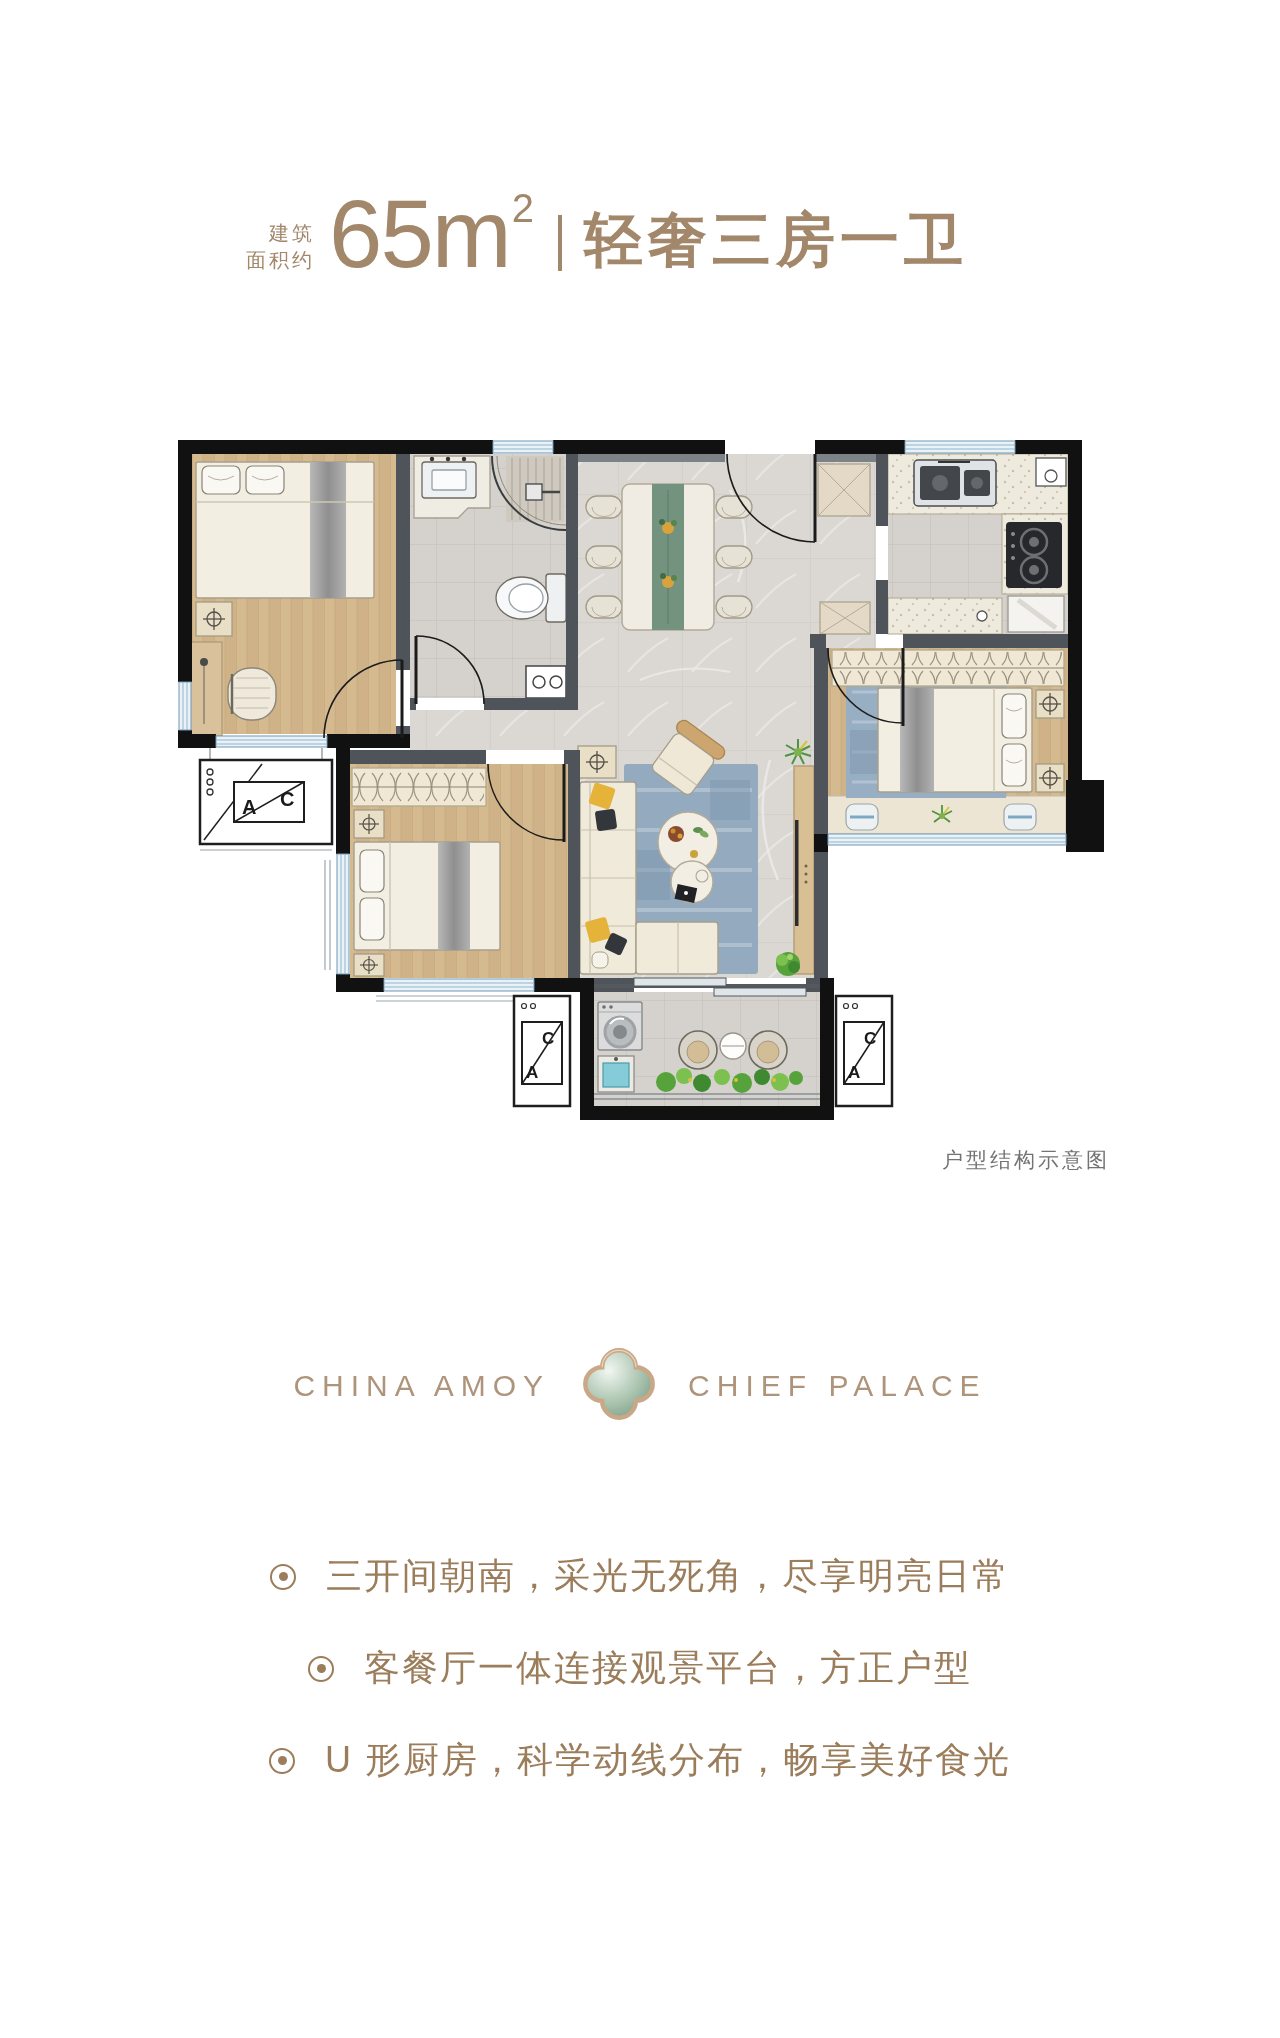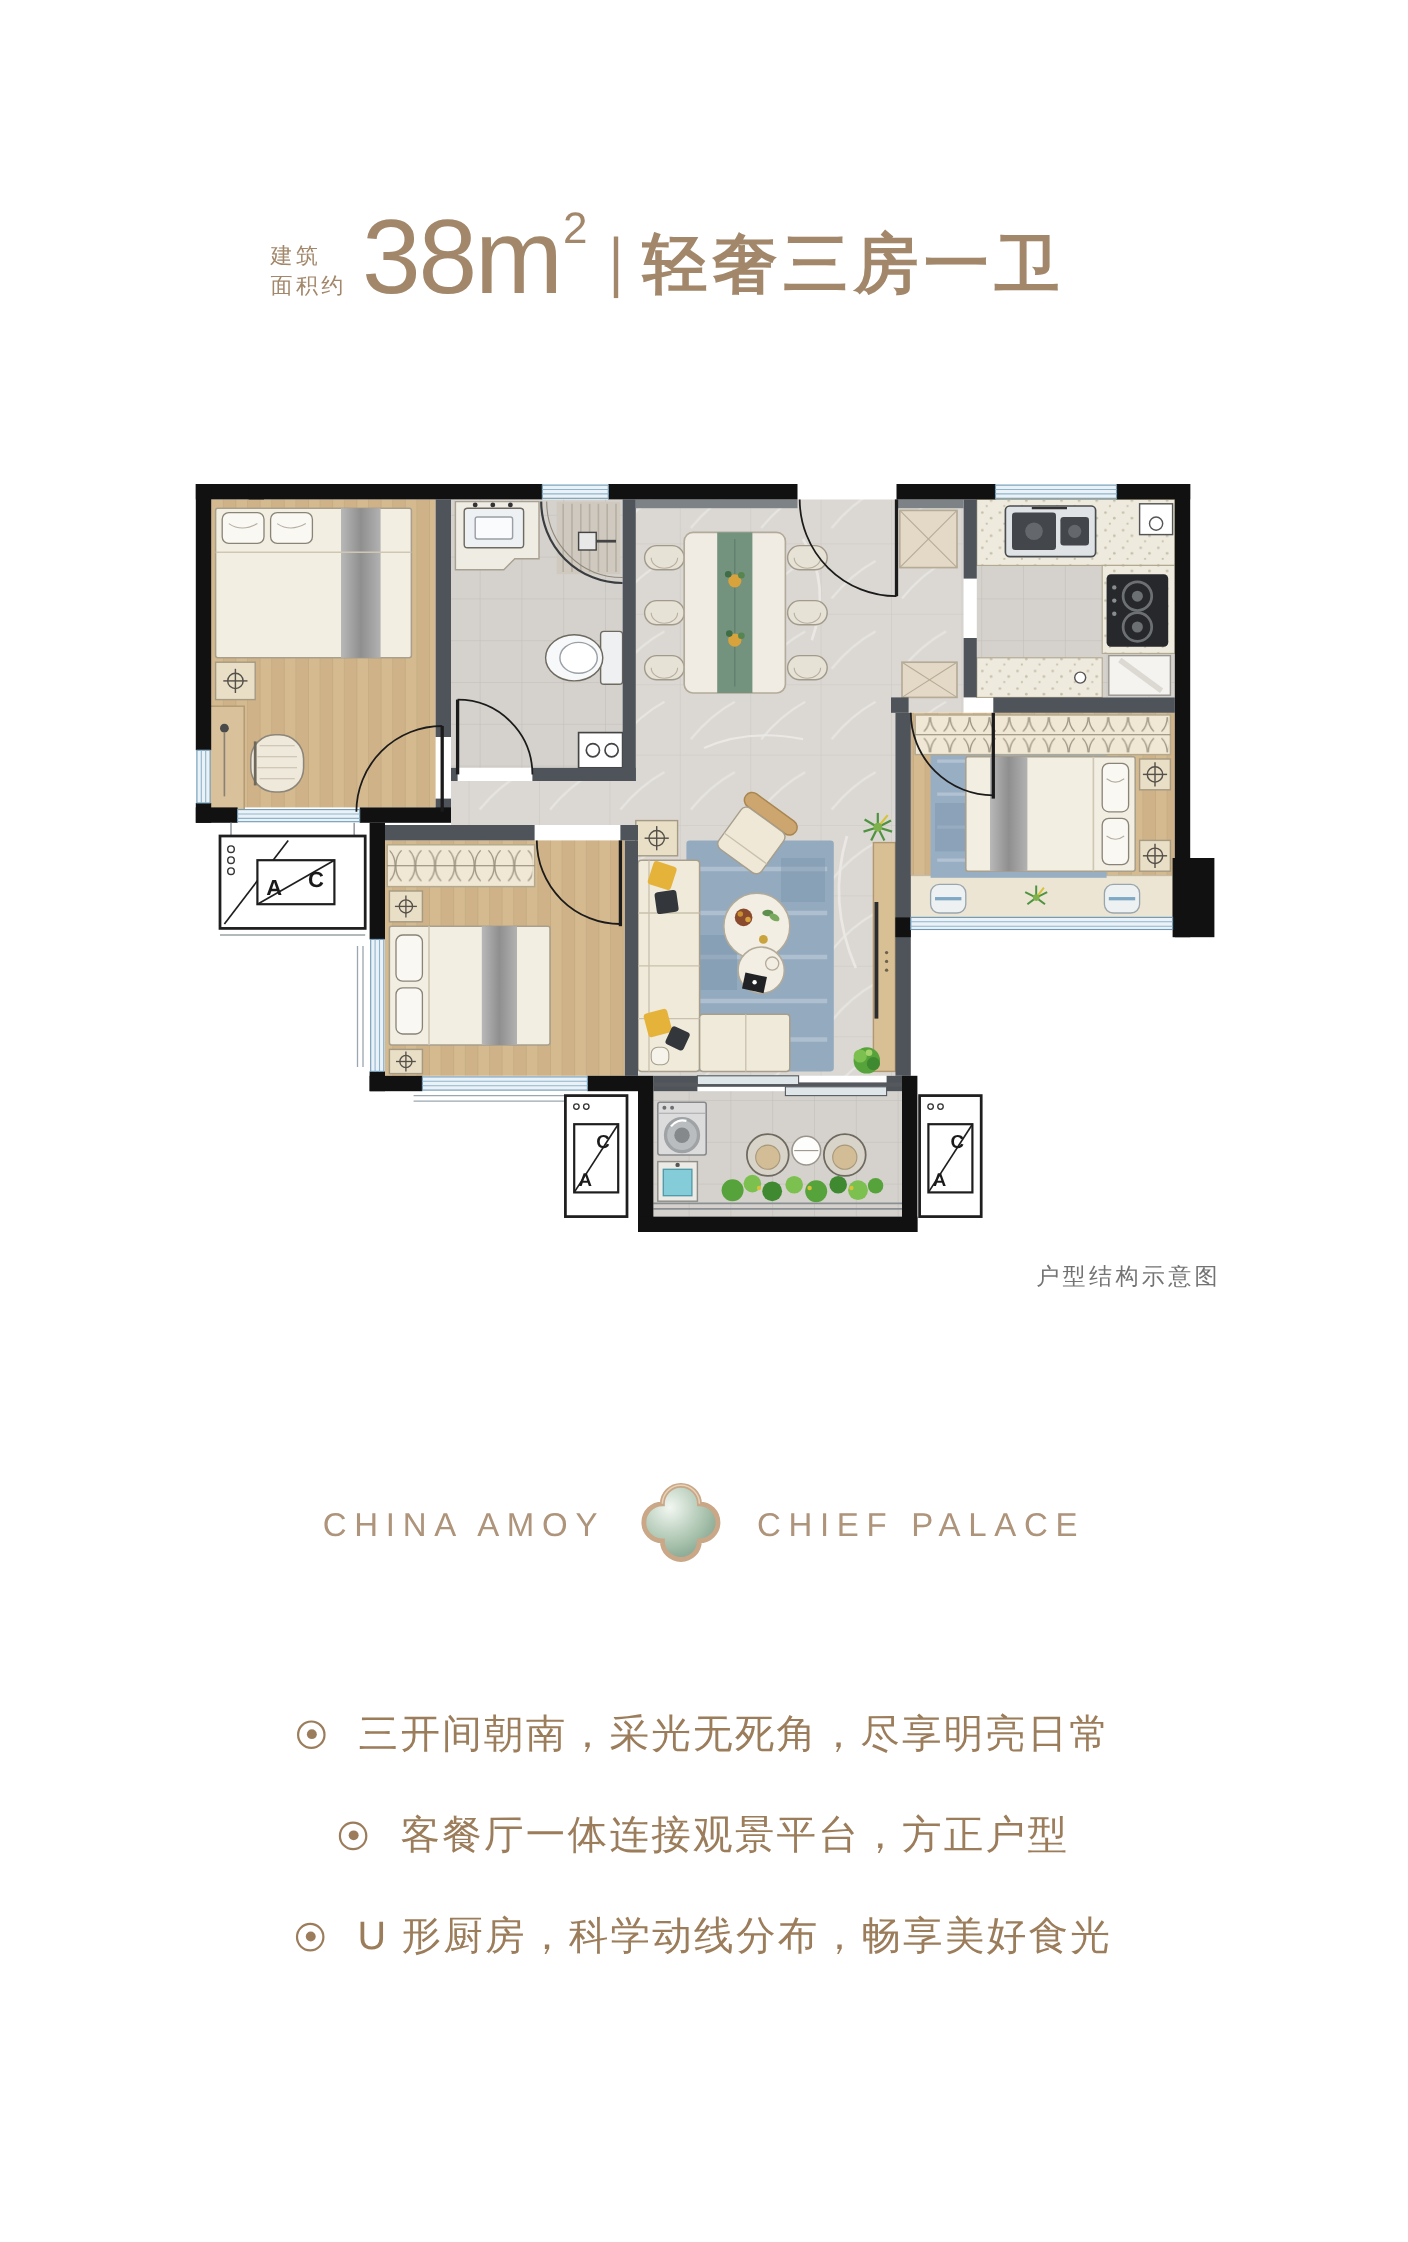--- a/index.html
+++ b/index.html
@@ -1,17 +1,17 @@
 <!DOCTYPE html>
 <html><head>
 <meta charset="utf-8">
 <style>
   html,body{margin:0;padding:0;background:#ffffff;}
   body{font-family:"Liberation Sans","DejaVu Sans",sans-serif;}
-  #canvas{position:relative;width:1280px;height:2038px;background:#ffffff;overflow:hidden;margin:0 auto;}
+  #canvas{position:relative;width:1280px;height:2038px;background:#ffffff;overflow:hidden;margin:0 auto;text-align:right;}
 
   
   .header{position:absolute;left:246px;top:186px;display:flex;align-items:center;color:#a2876a;}
   .hdr-prefix{font-size:20px;line-height:27px;letter-spacing:3px;margin-right:14px;margin-top:26px;}
   .hdr-area{font-size:96px;line-height:1;letter-spacing:-2px;display:flex;align-items:flex-start;}
   .hdr-sup{font-size:40px;line-height:1;margin-top:2px;margin-left:2px;}
   .hdr-divider{width:4px;height:56px;background:#a2876a;margin:18px 22px 0 26px;}
   .hdr-tagline{font-size:59px;font-weight:700;letter-spacing:5px;margin-top:14px;}
 
   
@@ -34,21 +34,21 @@
 <body>
 
 <div id="canvas">
 
   <div class="header">
     <div class="hdr-prefix">
       <div>建筑</div>
       <div>面积约</div>
     </div>
     <div class="hdr-area">
-      <span>38m</span>
+      <span>65m</span>
         <span class="hdr-sup">2</span>
     </div>
     <div class="hdr-divider"></div>
     <div class="hdr-tagline">轻奢三房一卫</div>
   </div>
 
   <svg style="position:absolute;left:170px;top:430px;" width="940" height="700" viewBox="0 0 940 700">
     <defs>
       <pattern id="wood" width="22" height="22" patternUnits="userSpaceOnUse">
         <rect width="11" height="22" fill="#d5ba90"></rect>

